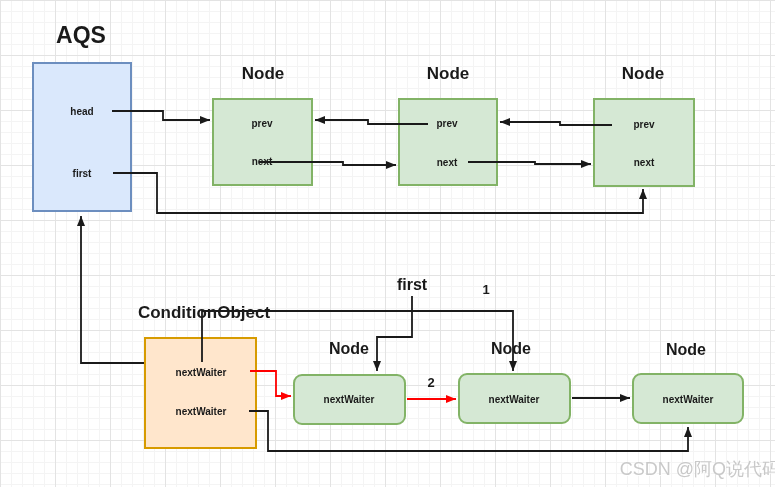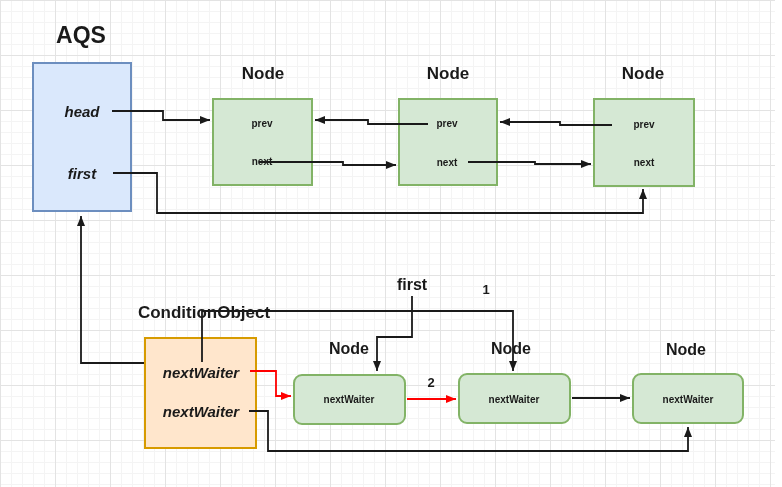--- a/index.html
+++ b/index.html
@@ -20,21 +20,21 @@
   .gnode{background:#d5e8d4;border-color:#82b366;}
   .n1{left:212px;top:98px;width:101px;height:88px;}
   .n2{left:398px;top:98px;width:100px;height:88px;}
   .n3{left:593px;top:98px;width:102px;height:89px;}
   .round{border-radius:9px;}
   .w1{left:293px;top:374px;width:113px;height:51px;}
   .w2{left:458px;top:373px;width:113px;height:51px;}
   .w3{left:632px;top:373px;width:112px;height:51px;}
   .lbl{position:absolute;transform:translate(-50%,-50%);font-weight:bold;color:#1a1a1a;white-space:nowrap;}
   .t23{font-size:23px;} .t17{font-size:17px;} .t16{font-size:16px;text-align:center;}
-  .t15{font-size:15px;font-style:italic;} .t14{font-size:10px;} .t13{font-size:13px;}
+  .t15{font-size:10px;} .t14{font-size:10px;} .t13{font-size:13px;}
   #wires{position:absolute;left:0;top:0;pointer-events:none;}
   .wire{fill:none;stroke:#1a1a1a;stroke-width:1.8;}
   .wire-red{fill:none;stroke:#ff0000;stroke-width:1.8;}
   .watermark{position:absolute;left:604px;top:457px;width:176px;text-align:right;
     font-size:18px;color:#c9c9c9;text-shadow:1px 1px 0 #ffffff;white-space:nowrap;}
 </style>
 </head>
 <body>
 
 <div id="canvas">
@@ -95,13 +95,14 @@
     <path class="wire" marker-end="url(#ab)" d="M612,125 L560,125 L560,122 L500,122"></path>
     <path class="wire" marker-end="url(#ab)" d="M144,363 L81,363 L81,216"></path>
     <path class="wire" marker-end="url(#ab)" d="M202,362 L202,311 L513,311 L513,371"></path>
     <path class="wire" marker-end="url(#ab)" d="M412,296 L412,337 L377,337 L377,371"></path>
     <path class="wire" marker-end="url(#ab)" d="M249,411 L268,411 L268,451 L688,451 L688,427"></path>
     <path class="wire-red" marker-end="url(#ar)" d="M250,371 L276,371 L276,396 L291,396"></path>
     <path class="wire-red" marker-end="url(#ar)" d="M407,399 L456,399"></path>
     <path class="wire" marker-end="url(#ab)" d="M572,398 L630,398"></path>
   </svg>
 
+  <div class="watermark">CSDN @阿Q说代码</div>
 </div>
 
 </body></html>

